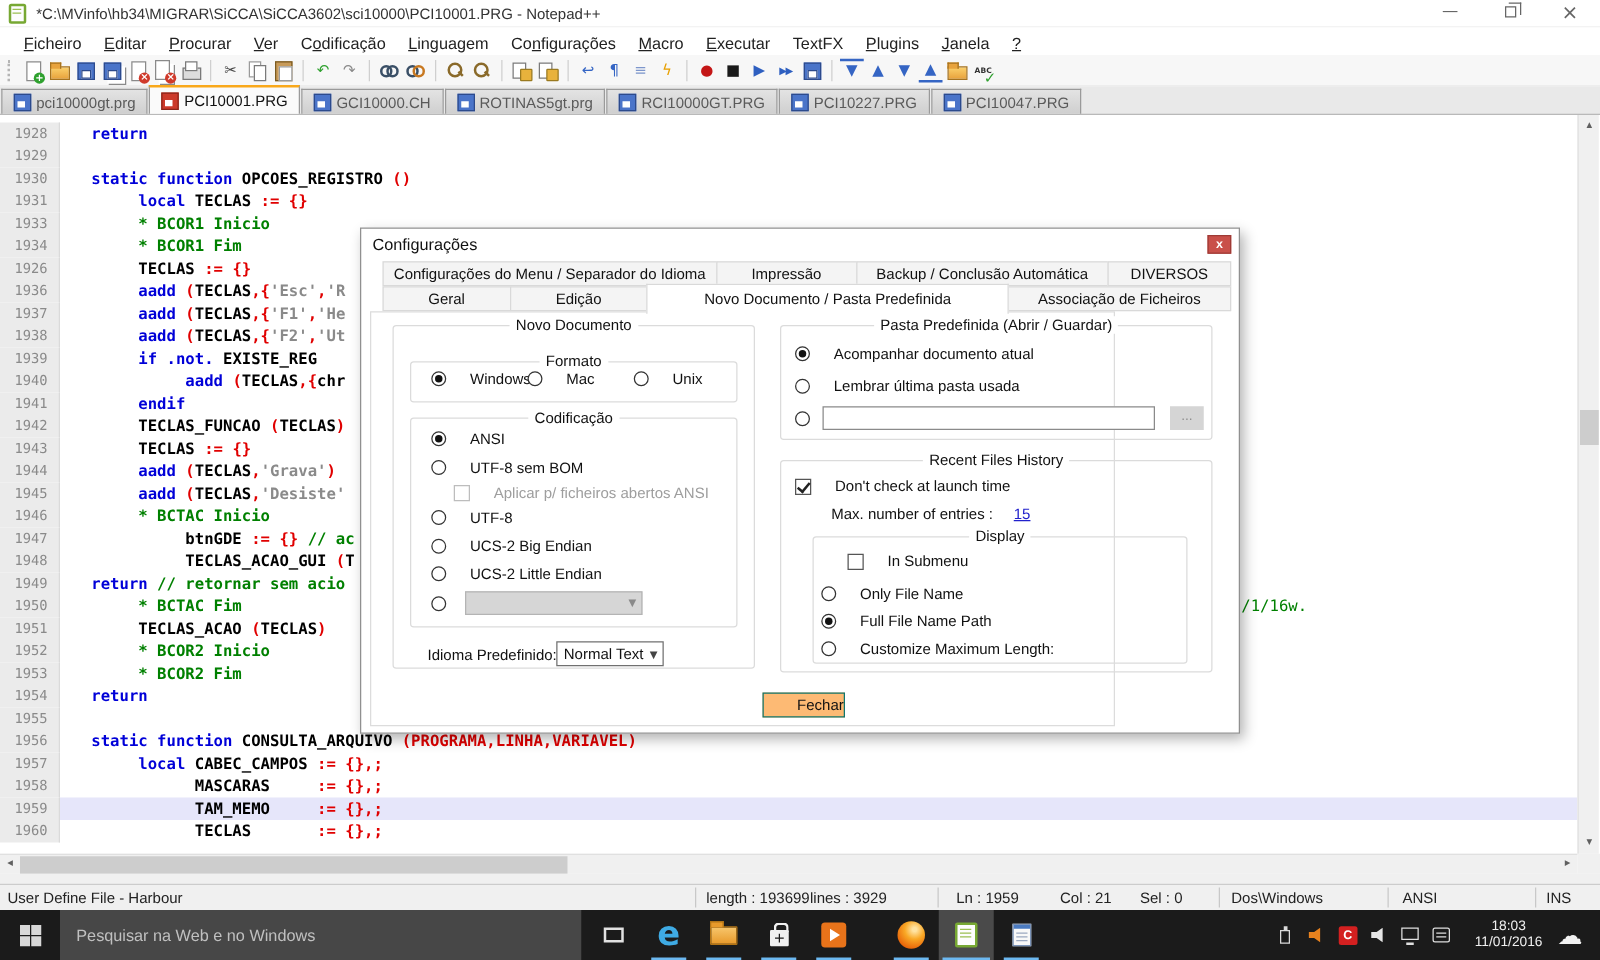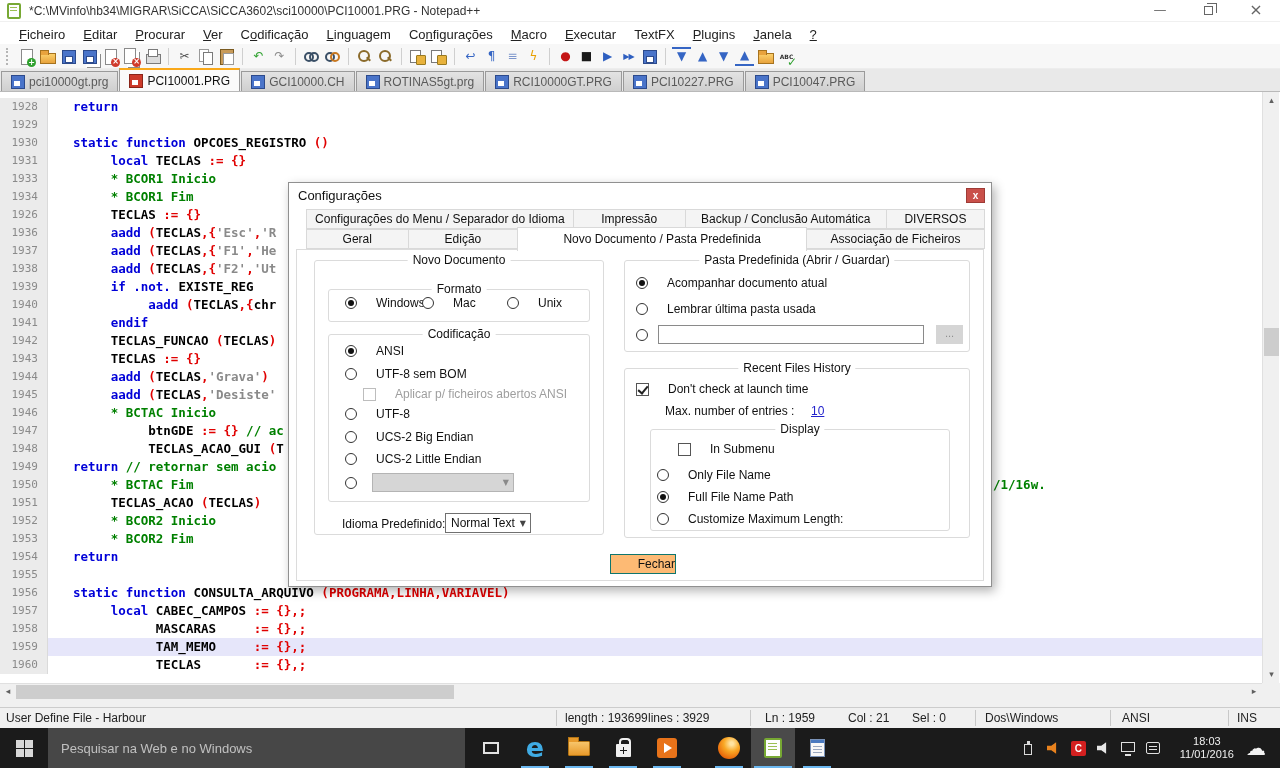--- a/index.html
+++ b/index.html
@@ -62,21 +62,21 @@
   .fsave.red::before{background:#cc3a2a;border-color:#8a2418}
 
   
   .editor{position:absolute;left:0;top:92px;width:1262px;height:591px;overflow:hidden;background:#fff}
   #codelines{padding-top:6px}
   .eline{display:flex;height:18px;line-height:18px;font-family:"DejaVu Sans Mono",monospace;font-size:12.5px}
   .lnum{width:48px;flex:none;background:#EBEBEB;color:#8a8a8a;text-align:right;padding-right:9px;font-size:11px;border-right:1px solid #DADADA}
   .lcode{flex:1;padding-left:25px;white-space:pre;font-weight:bold}
   .eline.cur .lcode{background:#E6E6FA}
   .c-kw{color:#0000D8}.c-id{color:#000}.c-op{color:#E00000}.c-cm{color:#008000}.c-st{color:#8A8A8A}.c-pl{color:#000}
-  .frag{position:absolute;left:993px;top:384px;font-family:"DejaVu Sans Mono",monospace;font-size:12.5px;font-weight:bold;line-height:18px}
+  .frag{position:absolute;left:993px;top:384px;font-family:"DejaVu Sans Mono",monospace;font-size:12.5px;font-weight:normal;line-height:18px}
 
   .vscroll{position:absolute;left:1262px;top:92px;width:17px;height:591px;background:#F0F0F0;border-left:1px solid #E0E0E0}
   .varr{position:absolute;left:0;width:17px;height:17px;text-align:center;color:#606060;font-size:9px;line-height:17px;font-family:"DejaVu Sans",sans-serif}
   .varr.dn{bottom:0}
   .vthumb{position:absolute;left:1px;top:236px;width:15px;height:28px;background:#CDCDCD}
   .hscroll{position:absolute;left:0;top:683px;width:1262px;height:16px;background:#F0F0F0;border-top:1px solid #E0E0E0}
   .harr{position:absolute;top:0;width:16px;height:16px;text-align:center;color:#606060;font-size:9px;line-height:15px;font-family:"DejaVu Sans",sans-serif}
   .harr.rt{right:0}
   .hthumb{position:absolute;left:16px;top:1px;width:438px;height:14px;background:#CDCDCD}
   .scorner{position:absolute;left:1262px;top:683px;width:18px;height:16px;background:#F0F0F0}
@@ -131,21 +131,21 @@
 
   
   .dialog{position:absolute;left:288px;top:182px;width:704px;height:405px;background:#fff;border:1px solid #909090;box-shadow:3px 4px 10px rgba(0,0,0,.3);z-index:50;font-size:12px;color:#111}
   .dtitle{height:26px;line-height:26px;padding-left:9px;font-size:13px;color:#111}
   .dclose{position:absolute;top:5px;right:6px;width:19px;height:15px;background:#C9504A;border:1px solid #9E3B36;color:#fff;font-size:10px;font-weight:bold;text-align:center;line-height:13px}
   .dtabs{position:absolute;left:7px;top:26px;width:689px}
   .dtabrow{display:flex;height:20px}
   .dtab{height:20px;line-height:19px;text-align:center;background:#F4F4F4;border:1px solid #D9D9D9;margin-left:-1px;white-space:nowrap;overflow:hidden}
   .dtab:first-child{margin-left:10px}
   .dtab.active{position:relative;top:-2px;height:24px;line-height:23px;background:#fff;border-bottom:none;z-index:3}
-  .dpane{position:absolute;left:7px;top:66px;width:688px;height:332px;border:1px solid #DCDCDC;background:#fff}
+  .dpane{position:absolute;left:7px;top:66px;width:596px;height:332px;border:1px solid #DCDCDC;background:#fff}
   .grp{position:absolute;border:1px solid #DBDBDB;border-radius:3px}
   .lg{position:absolute;top:-8px;left:50%;transform:translateX(-50%);background:#fff;padding:0 5px;white-space:nowrap}
   .ctl{position:absolute;display:flex;align-items:center;gap:19px;white-space:nowrap}
   .ctl.dis{color:#9e9e9e}
   .rd{width:12px;height:12px;border:1px solid #333;border-radius:50%;background:#fff;position:relative;flex:none}
   .rd.sel::after{content:'';position:absolute;left:2px;top:2px;width:6px;height:6px;border-radius:50%;background:#111}
   .cb{width:13px;height:13px;border:1px solid #555;background:#fff;position:relative;flex:none}
   .cb.on::after{content:'';position:absolute;left:3px;top:0;width:4px;height:8px;border-right:2px solid #222;border-bottom:2px solid #222;transform:rotate(40deg)}
   .cb.dis{border-color:#BDBDBD}
   .combo{position:absolute;border:1px solid #707070;background:#fff;display:flex;align-items:center;padding:0 4px 0 5px}
@@ -526,21 +526,21 @@
         <span class="lg">Recent Files History</span>
       </div>
       <div class="ctl" style="left:339px;top:132px">
           <span class="cb on"></span>
           <span>Don't check at launch time</span>
         </div>
       <div class="ctl" style="left:368px;top:154px">
           <span>Max. number of entries :</span>
         </div>
       <div class="ctl" style="left:514px;top:154px">
-          <span class="link10">10</span>
+          <span class="link10">15</span>
         </div>
 
       <div class="grp" style="left:353px;top:179px;width:300px;height:102px">
         <span class="lg">Display</span>
       </div>
       <div class="ctl" style="left:381px;top:192px">
           <span class="cb"></span>
           <span>In Submenu</span>
         </div>
       <div class="ctl" style="left:360px;top:218px">

